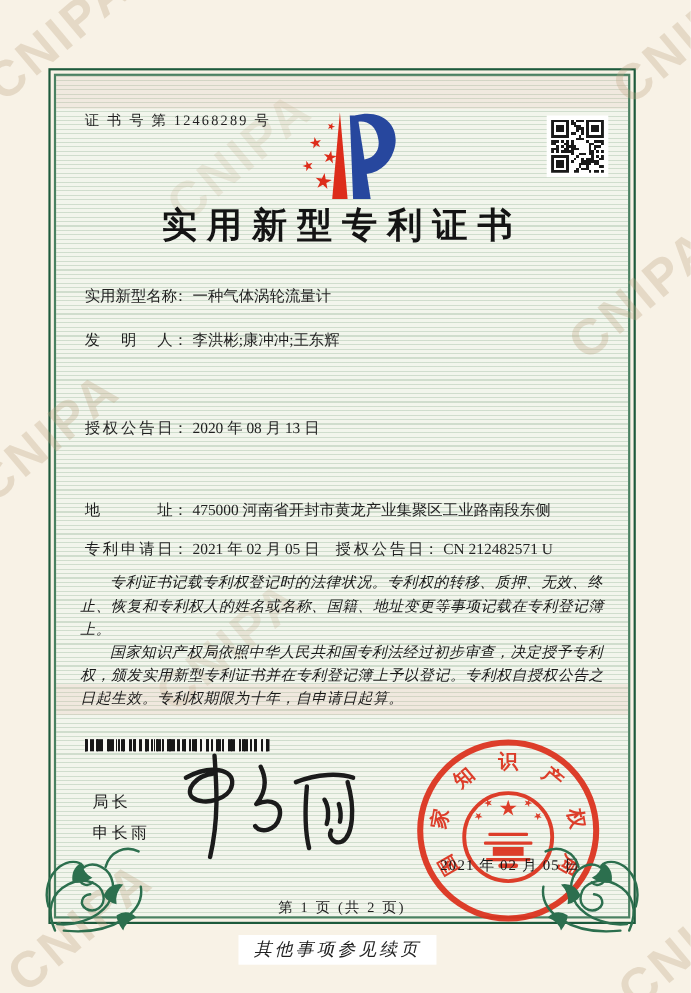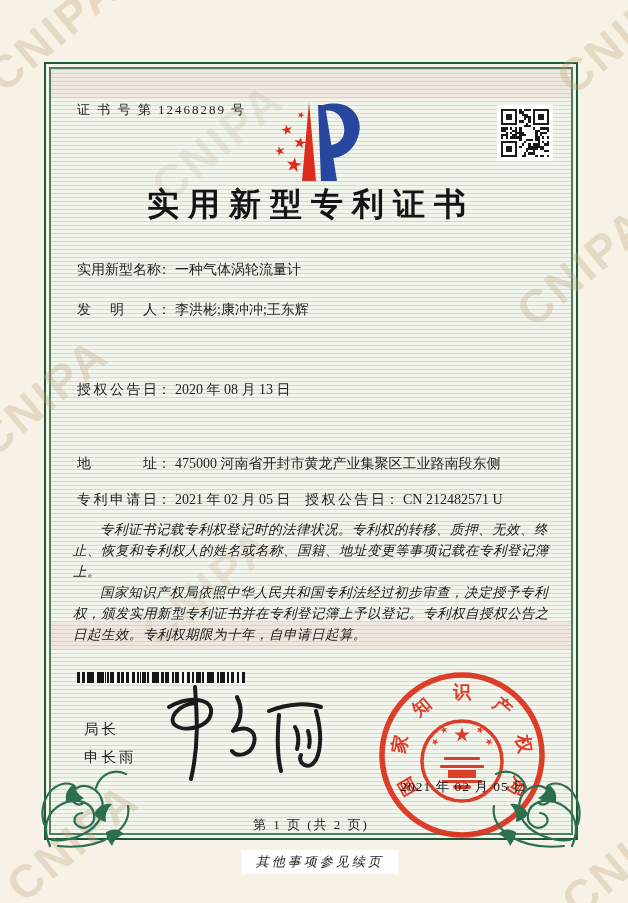--- a/index.html
+++ b/index.html
@@ -47,21 +47,21 @@
   .signer.t1{top:651px;} .signer.t2{top:679px;}
   .sig{position:absolute;left:100px;top:612px;width:175px;height:105px;}
   
   .seal{position:absolute;left:323px;top:598px;width:176px;height:176px;opacity:.93;mix-blend-mode:multiply;}
   .ringch{font-family:"Liberation Serif",serif;font-size:18px;font-weight:bold;}
   .sealdate{position:absolute;left:330px;top:709px;width:166px;text-align:center;font-size:13.5px;
             color:#151515;letter-spacing:1px;z-index:3;}
   .pageinfo{position:absolute;left:0;right:0;top:747px;text-align:center;font-size:13px;letter-spacing:2px;}
   
   .contnote{position:absolute;top:850px;left:50%;transform:translateX(-54%);background:#fff;
-            padding:3px 14px;font-size:13px;font-style:italic;letter-spacing:3px;z-index:4;margin-left:12px;}
+            padding:3px 14px;font-size:16px;font-style:italic;letter-spacing:3px;z-index:4;}
   
   .corner{position:absolute;width:116px;height:116px;z-index:3;pointer-events:none;}
   .corner.bl{left:-15px;bottom:-15px;}
   .corner.br{right:-15px;bottom:-15px;transform:scaleX(-1);}
 </style>
 </head>
 <body>
 
 <div class="page">
 

